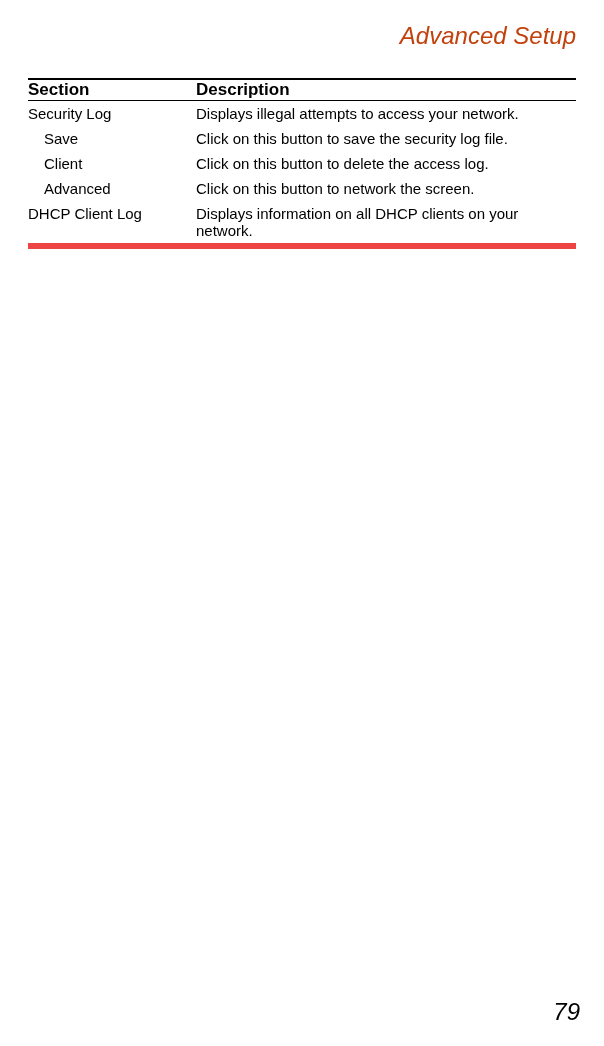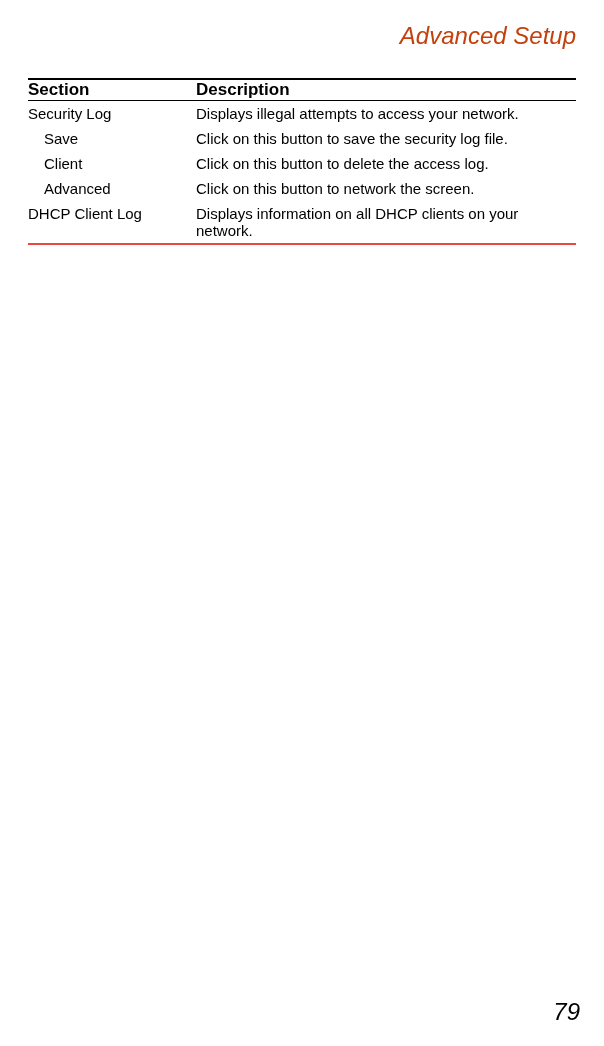--- a/index.html
+++ b/index.html
@@ -41,21 +41,21 @@
     }
     .table-header-row th.col-section {
       width: 168px;
     }
     .table-body-row td {
       padding: 4px 0;
       vertical-align: top;
       font-size: 15px;
     }
     .table-body-row.last-row {
-      border-bottom: 2px solid #ef4444;
+      border-bottom: 6px solid #ef4444;
     }
     .indented {
       padding-left: 16px !important;
     }
     .page-number {
       position: absolute;
       bottom: 20px;
       right: 24px;
       font-size: 24px;
       font-style: italic;

